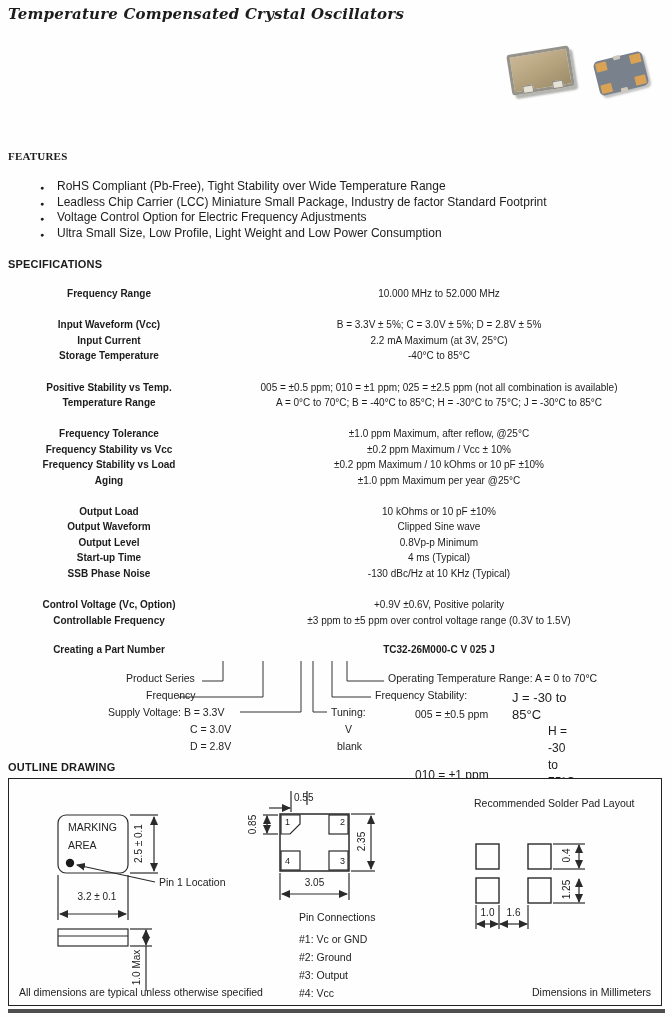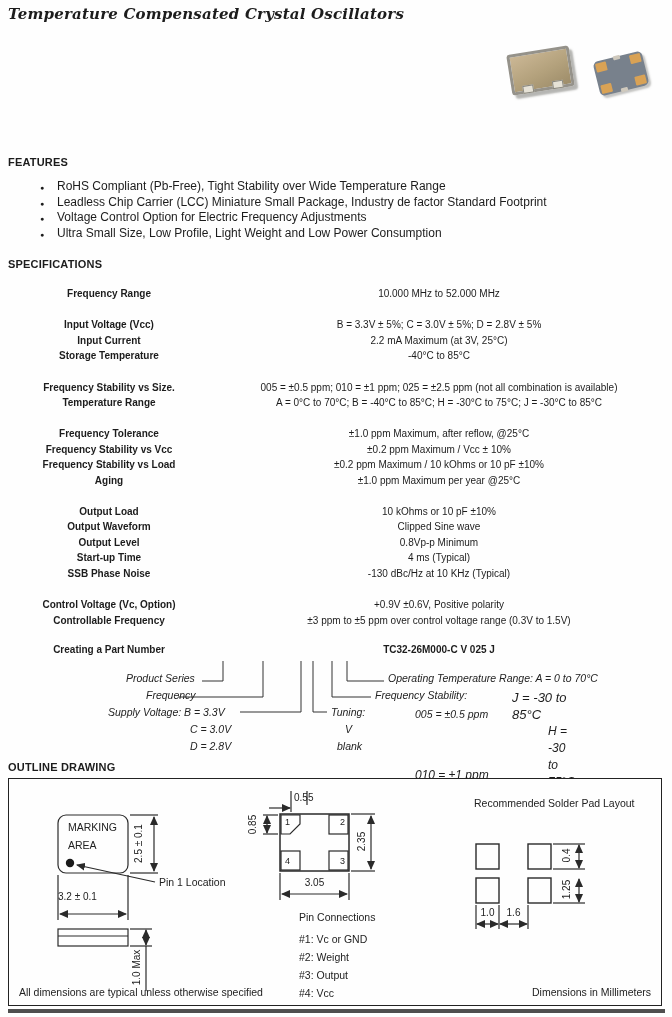--- a/index.html
+++ b/index.html
@@ -15,21 +15,21 @@
   .feature-item{position:relative;padding-left:17px;font-size:12px;line-height:15.7px;white-space:nowrap;}
   .feature-item::before{content:"●";position:absolute;left:0;top:1px;font-size:7px;}
   
   .specs{left:8px;top:286px;width:660px;}
   .spec-group{margin-bottom:16px;}
   .spec-row{display:flex;font-size:10px;line-height:15.4px;white-space:nowrap;text-align:center;}
   .spec-label{flex:0 0 202px;font-weight:bold;}
   .spec-value{flex:1;}
   .pn-value{font-weight:bold;}
   
-  .pn-diagram{left:0;top:658px;width:548px;height:104px;font-style:italic;}
+  .pn-diagram{left:0;top:658px;width:548px;height:104px;}
   .pn-label{position:absolute;font-size:10.5px;white-space:nowrap;color:#222;}
   
   .outline-box{left:8px;top:778px;width:652px;height:226px;border:1.5px solid #222;background:#fefefe;}
   .olabel{position:absolute;font-size:10.5px;white-space:nowrap;color:#222;}
   .dimtext{position:absolute;font-size:10px;white-space:nowrap;color:#222;}
   .vtext{position:absolute;font-size:10px;text-align:center;transform:rotate(-90deg);
          transform-origin:50% 50%;white-space:nowrap;color:#222;}
   .padnum{position:absolute;font-size:9px;color:#222;}
   .pin-conn-item{font-size:10.5px;line-height:18px;white-space:nowrap;}
   .footer-bar{left:8px;top:1009px;width:657px;height:4px;background:#4f4f4f;}
@@ -58,53 +58,53 @@
   <div class="abs chip-b">
     <div class="pad" style="left:2px;top:2px;"></div>
     <div class="pad" style="right:2px;top:2px;"></div>
     <div class="pad" style="left:2px;bottom:2px;"></div>
     <div class="pad" style="right:2px;bottom:2px;"></div>
     <div class="mpad" style="left:21px;top:-1px;"></div>
     <div class="mpad" style="left:21px;bottom:-1px;"></div>
   </div>
 
 
-  <div class="abs section-heading" style="left:8px;top:156px;">FEATURES</div>
+  <div class="abs section-heading" style="left:8px;top:150px;font-family:Liberation Serif, serif;">FEATURES</div>
   <div class="abs features-list">
       <div class="feature-item">RoHS Compliant (Pb-Free), Tight Stability over Wide Temperature Range</div>
       <div class="feature-item">Leadless Chip Carrier (LCC) Miniature Small Package, Industry de factor Standard Footprint</div>
       <div class="feature-item">Voltage Control Option for Electric Frequency Adjustments</div>
       <div class="feature-item">Ultra Small Size, Low Profile, Light Weight and Low Power Consumption</div>
     </div>
 
   <div class="abs section-heading" style="left:8px;top:258px;">SPECIFICATIONS</div>
   <div class="abs specs">
   <div class="spec-group">
         <div class="spec-row">
           <div class="spec-label">Frequency Range</div>
           <div class="spec-value">10.000 MHz to 52.000 MHz</div>
         </div>
       </div>
       <div class="spec-group">
         <div class="spec-row">
-          <div class="spec-label">Input Voltage (Vcc)</div>
+          <div class="spec-label">Input Waveform (Vcc)</div>
           <div class="spec-value">B = 3.3V ± 5%; C = 3.0V ± 5%; D = 2.8V ± 5%</div>
         </div>
         <div class="spec-row">
           <div class="spec-label">Input Current</div>
           <div class="spec-value">2.2 mA Maximum (at 3V, 25°C)</div>
         </div>
         <div class="spec-row">
           <div class="spec-label">Storage Temperature</div>
           <div class="spec-value">-40°C to 85°C</div>
         </div>
       </div>
       <div class="spec-group">
         <div class="spec-row">
-          <div class="spec-label">Frequency Stability vs Size.</div>
+          <div class="spec-label">Positive Stability vs Temp.</div>
           <div class="spec-value">005 = ±0.5 ppm; 010 = ±1 ppm; 025 = ±2.5 ppm (not all combination is available)</div>
         </div>
         <div class="spec-row">
           <div class="spec-label">Temperature Range</div>
           <div class="spec-value">A = 0°C to 70°C; B = -40°C to 85°C; H = -30°C to 75°C; J = -30°C to 85°C</div>
         </div>
       </div>
       <div class="spec-group">
         <div class="spec-row">
           <div class="spec-label">Frequency Tolerance</div>
@@ -252,37 +252,37 @@
           <path d="M490 126 V150"></path>
           <path d="M519 126 V150"></path>
         <path d="M468 145 H489" marker-start="url(#ae)" marker-end="url(#ae)"></path>
         <path d="M491 145 H518" marker-start="url(#ae)" marker-end="url(#ae)"></path>
       </g>
     </svg>
 
     <div class="olabel" style="left:59px;top:42px;">MARKING</div>
     <div class="olabel" style="left:59px;top:60px;">AREA</div>
     <div class="vtext" style="left:101px;top:59px;width:56px;">2.5 ± 0.1</div>
-    <div class="dimtext" style="left:49px;top:112px;width:78px;text-align:left;">3.2 ± 0.1</div>
+    <div class="dimtext" style="left:49px;top:112px;width:78px;text-align:center;">3.2 ± 0.1</div>
     <div class="olabel" style="left:150px;top:97px;">Pin 1 Location</div>
     <div class="vtext" style="left:99px;top:183px;width:56px;">1.0 Max</div>
 
     <div class="padnum" style="left:276px;top:38px;">1</div>
     <div class="padnum" style="left:331px;top:38px;">2</div>
     <div class="padnum" style="left:331px;top:77px;">3</div>
     <div class="padnum" style="left:276px;top:77px;">4</div>
     <div class="dimtext" style="left:285px;top:13px;">0.55</div>
     <div class="vtext" style="left:215px;top:40px;width:56px;">0.85</div>
     <div class="vtext" style="left:324px;top:57px;width:56px;">2.35</div>
     <div class="dimtext" style="left:271px;top:98px;width:69px;text-align:center;">3.05</div>
 
     <div class="olabel" style="left:290px;top:132px;">Pin Connections</div>
     <div class="abs" style="left:290px;top:151px;">
         <div class="pin-conn-item">#1: Vc or GND</div>
-        <div class="pin-conn-item">#2: Weight</div>
+        <div class="pin-conn-item">#2: Ground</div>
         <div class="pin-conn-item">#3: Output</div>
         <div class="pin-conn-item">#4: Vcc</div>
       </div>
 
     <div class="olabel" style="left:465px;top:18px;">Recommended Solder Pad Layout</div>
     <div class="vtext" style="left:537px;top:71px;width:40px;">0.4</div>
     <div class="vtext" style="left:537px;top:105px;width:40px;">1.25</div>
     <div class="dimtext" style="left:467px;top:128px;width:23px;text-align:center;">1.0</div>
     <div class="dimtext" style="left:490px;top:128px;width:29px;text-align:center;">1.6</div>
 

